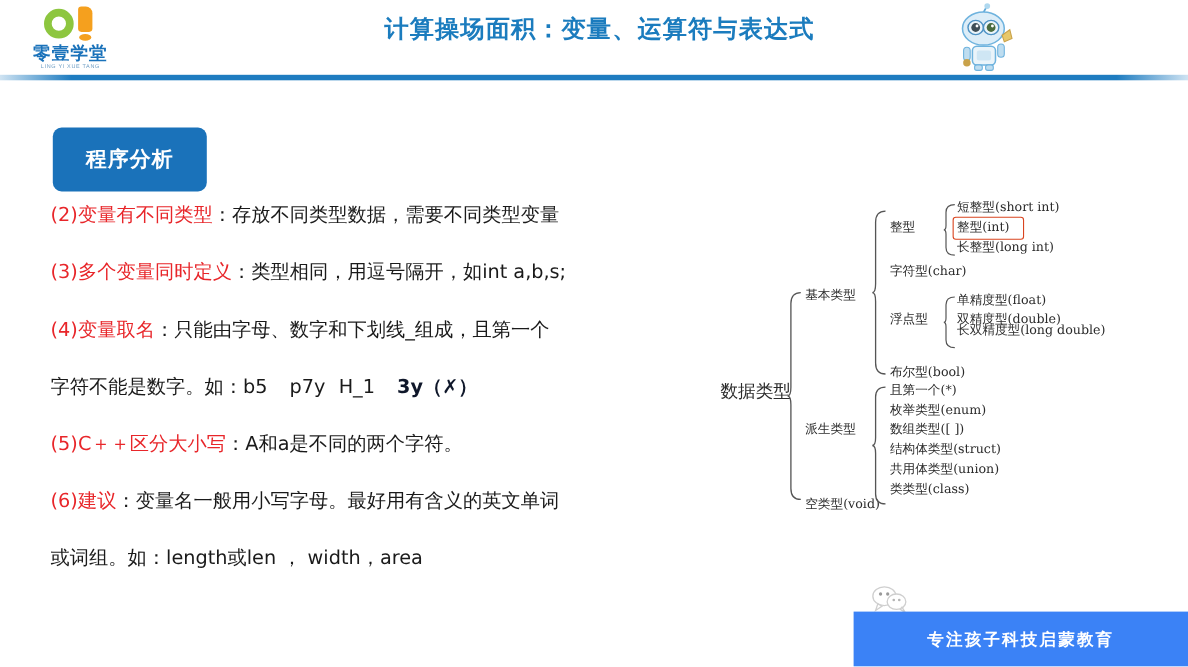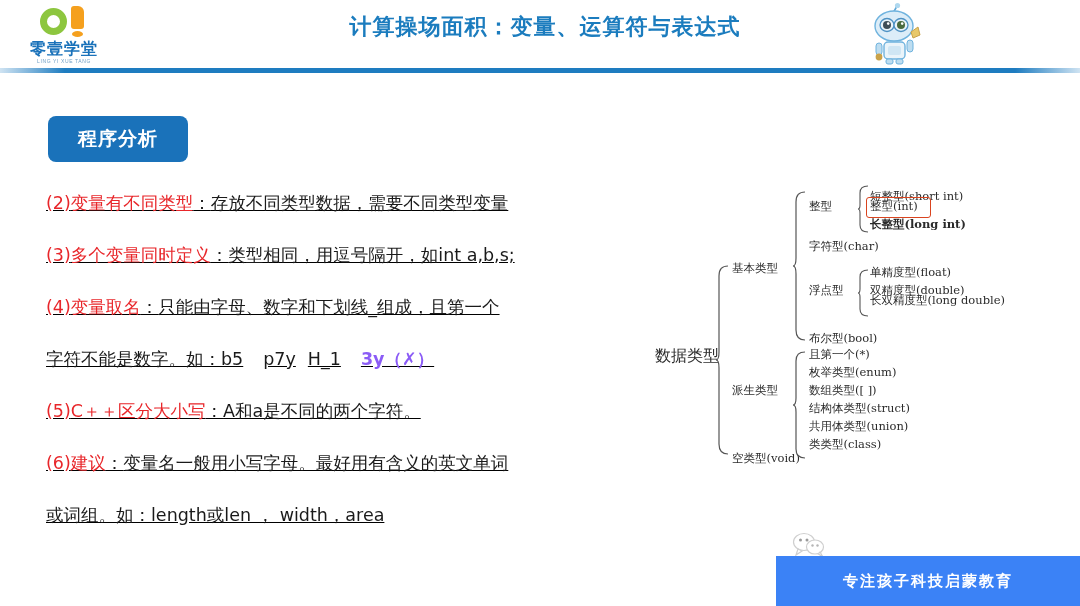--- a/index.html
+++ b/index.html
@@ -30,33 +30,33 @@
   .header-title{position:absolute;left:150px;top:12px;width:790px;text-align:center;
     font-size:22px;font-weight:bold;color:#1B7CBE;letter-spacing:1px;
     font-family:"DejaVu Sans",sans-serif;white-space:nowrap;}
 
   .header-rule{position:absolute;left:0;top:68px;width:1080px;height:5px;
     background:linear-gradient(to right,#cfe3f2 0%,#1E7CC0 6%,#1E7CC0 94%,#cfe3f2 100%);}
 
   
   .robot{position:absolute;right:22px;top:2px;width:72px;height:64px;}
   
-  .badge{position:absolute;left:48px;top:116px;width:140px;height:46px;
+  .badge{position:absolute;left:48px;top:116px;width:140px;height:58px;
     background:#1A72BA;border-radius:8px;color:#fff;font-size:19px;font-weight:bold;
     display:flex;align-items:center;justify-content:center;letter-spacing:1px;
     font-family:"DejaVu Sans",sans-serif;}
 
   
-  .body-text{position:absolute;left:46px;top:195px;width:620px;text-decoration:underline;}
+  .body-text{position:absolute;left:46px;top:188px;width:620px;}
   .line{font-size:17.5px;color:#1a1a1a;font-family:"DejaVu Sans",sans-serif;
         line-height:1;margin-bottom:0;white-space:nowrap;}
   .l-row{height:52px;display:flex;align-items:flex-start;}
   .l-row.cont{height:52px;}
   .red{color:#E8262A;}
-  .redb{color:#8b5cf6;font-weight:bold;}
+  .redb{color:#0f172a;font-weight:bold;}
   .sp{display:inline-block;width:12px;}
   .sp2{display:inline-block;width:20px;}
 
   
   .tree{position:absolute;left:655px;top:172px;width:420px;height:300px;
         font-family:"DejaVu Serif","Liberation Serif",serif;color:#2b2b2b;}
   .tnode{position:absolute;font-size:11.5px;white-space:nowrap;line-height:1.12;}
   .troot{font-size:16px;}
   .int-box{position:absolute;border:1.6px solid #D9441F;border-radius:3px;}
 
@@ -178,23 +178,23 @@
     </svg>
 
     <div class="tnode" style="left:154px;top:28px;">整型</div>
     <div class="tnode" style="left:154px;top:68px;">字符型(char)</div>
     <div class="tnode" style="left:154px;top:112px;">浮点型</div>
     <div class="tnode" style="left:154px;top:160px;">布尔型(bool)</div>
 
     <svg style="position:absolute;left:202px;top:12px;" width="13" height="50">
       <path d="M11 2 Q3 2 3 9 L3 21 Q3 25 1 25 Q3 25 3 29 L3 41 Q3 48 11 48" fill="none" stroke="#555" stroke-width="1.1"></path>
     </svg>
-    <div class="tnode" style="left:215px;top:10px;margin-top:8px;">短整型(short int)</div>
+    <div class="tnode" style="left:215px;top:10px;">短整型(short int)</div>
     <div class="tnode" style="left:215px;top:28px;">整型(int)</div>
-    <div class="tnode" style="left:215px;top:46px;font-weight:bold;">长整型(long int)</div>
+    <div class="tnode" style="left:215px;top:46px;">长整型(long int)</div>
     <div class="int-box" style="left:211px;top:25px;width:63px;height:19px;"></div>
 
     <svg style="position:absolute;left:202px;top:96px;" width="13" height="50">
       <path d="M11 2 Q3 2 3 9 L3 21 Q3 25 1 25 Q3 25 3 29 L3 41 Q3 48 11 48" fill="none" stroke="#555" stroke-width="1.1"></path>
     </svg>
     <div class="tnode" style="left:215px;top:94px;">单精度型(float)</div>
     <div class="tnode" style="left:215px;top:112px;">双精度型(double)</div>
     <div class="tnode" style="left:215px;top:122px;">长双精度型(long double)</div>
 
     <svg style="position:absolute;left:137px;top:178px;" width="16" height="112">

